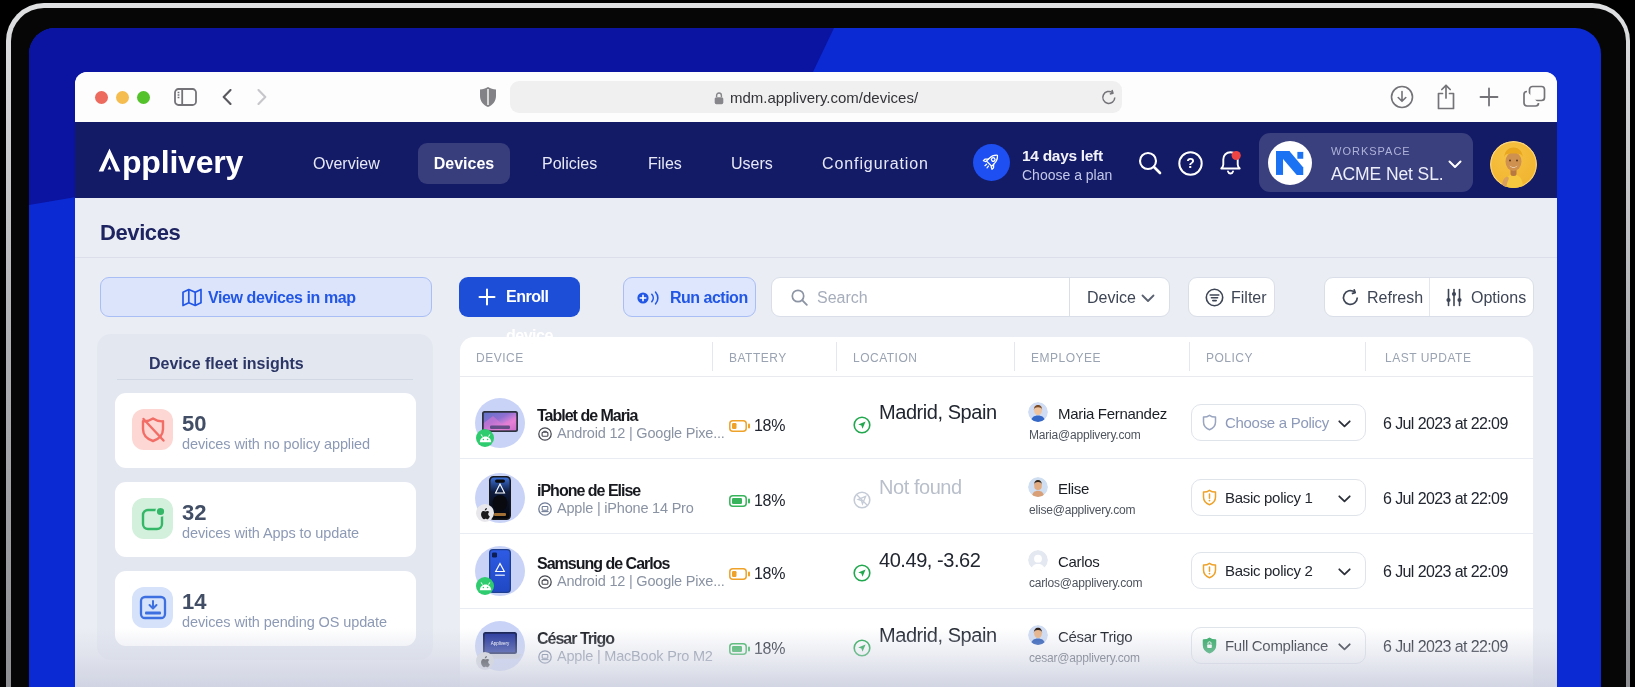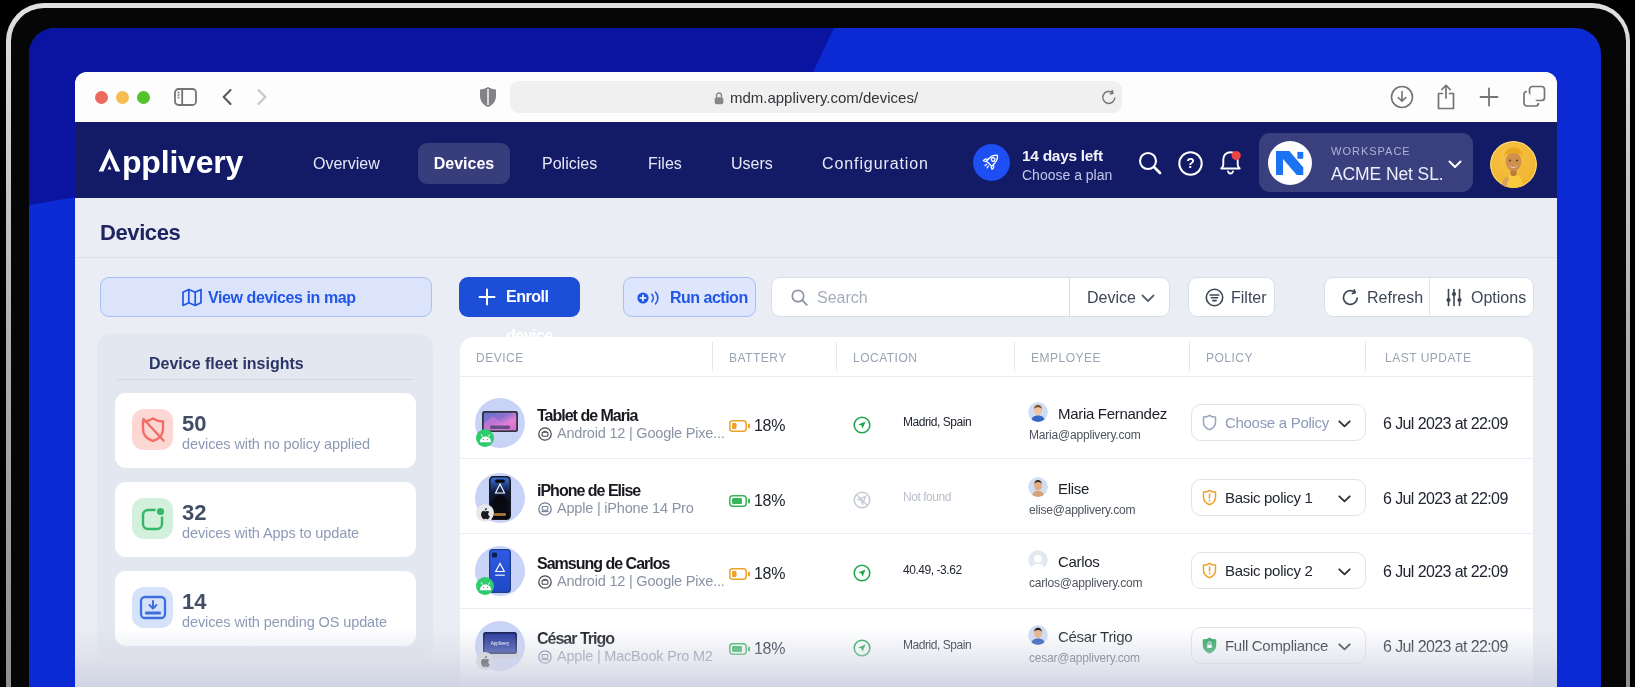--- a/index.html
+++ b/index.html
@@ -55,21 +55,21 @@
 .rowline{position:absolute;left:0;width:1073px;height:1px;background:#e9ecf2;}
 .row{position:absolute;left:0;width:1073px;}
 .dthumb{position:absolute;left:15px;top:13px;width:50px;height:50px;border-radius:50%;background:#c8d3f7;overflow:hidden;}
 .dbadge{position:absolute;left:14px;top:31px;width:18px;height:18px;border-radius:50%;}
 .dname{position:absolute;left:77px;top:22px;font-size:16px;font-weight:700;color:#17191f;letter-spacing:-1.0px;}
 .dsub{position:absolute;left:97px;top:40px;font-size:14.5px;color:#8a93a3;letter-spacing:-0.2px;}
 .subic{position:absolute;left:78px;top:42px;width:14px;height:14px;}
 .batxt{position:absolute;left:294px;top:32px;font-size:16px;color:#212630;letter-spacing:-0.3px;}
 .baic{position:absolute;left:269px;top:35px;}
 .loic{position:absolute;left:393px;top:31px;}
-.lotxt{position:absolute;left:419px;top:30px;font-size:12px;color:#212630;letter-spacing:-0.45px;margin-left:24px;}
+.lotxt{position:absolute;left:419px;top:16px;font-size:20px;color:#212630;letter-spacing:-0.45px;}
 .eava{position:absolute;left:568px;top:17px;width:20px;height:20px;border-radius:50%;overflow:hidden;}
 .ename{position:absolute;left:598px;top:20px;font-size:15px;color:#191d24;letter-spacing:-0.3px;}
 .eemail{position:absolute;left:569px;top:43px;font-size:12px;color:#4e545e;letter-spacing:-0.2px;}
 .pol{position:absolute;left:731px;top:19px;width:175px;height:37px;border:1px solid #dfe3ea;border-radius:10px;background:#fff;}
 .poltxt{position:absolute;left:33px;top:0;height:35px;line-height:36px;font-size:15px;color:#22262e;letter-spacing:-0.3px;}
 .polph{color:#8d9ab9;}
 .date{position:absolute;left:923px;top:30px;font-size:16px;color:#212630;letter-spacing:-0.6px;}
 #fade{position:absolute;left:0;top:556px;width:1482px;height:60px;background:linear-gradient(180deg,rgba(214,217,229,0) 0%,rgba(212,215,228,0.5) 50%,rgba(207,210,225,0.96) 100%);pointer-events:none;z-index:50;}
 </style>
 </head>

